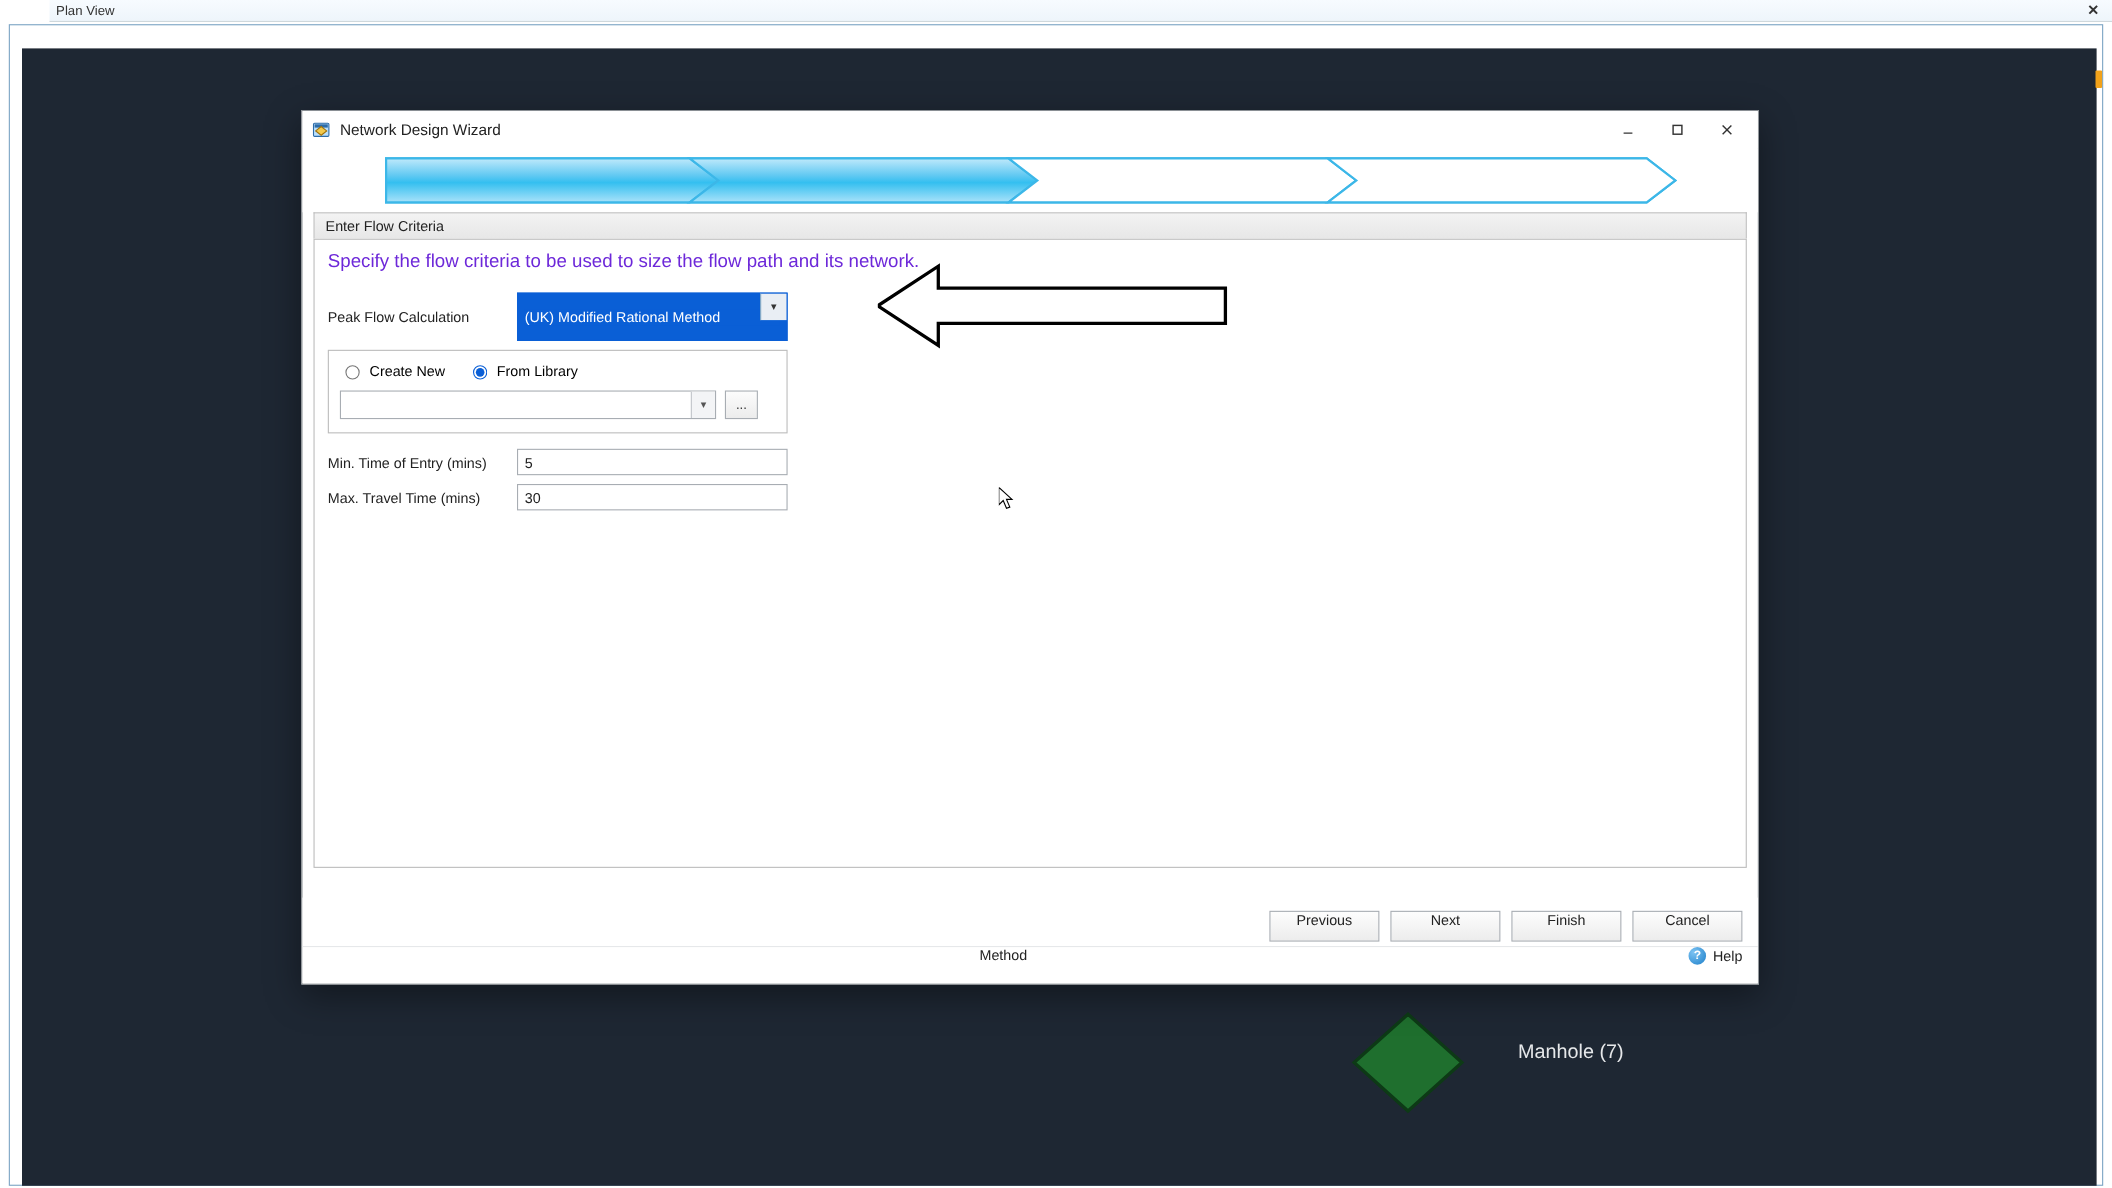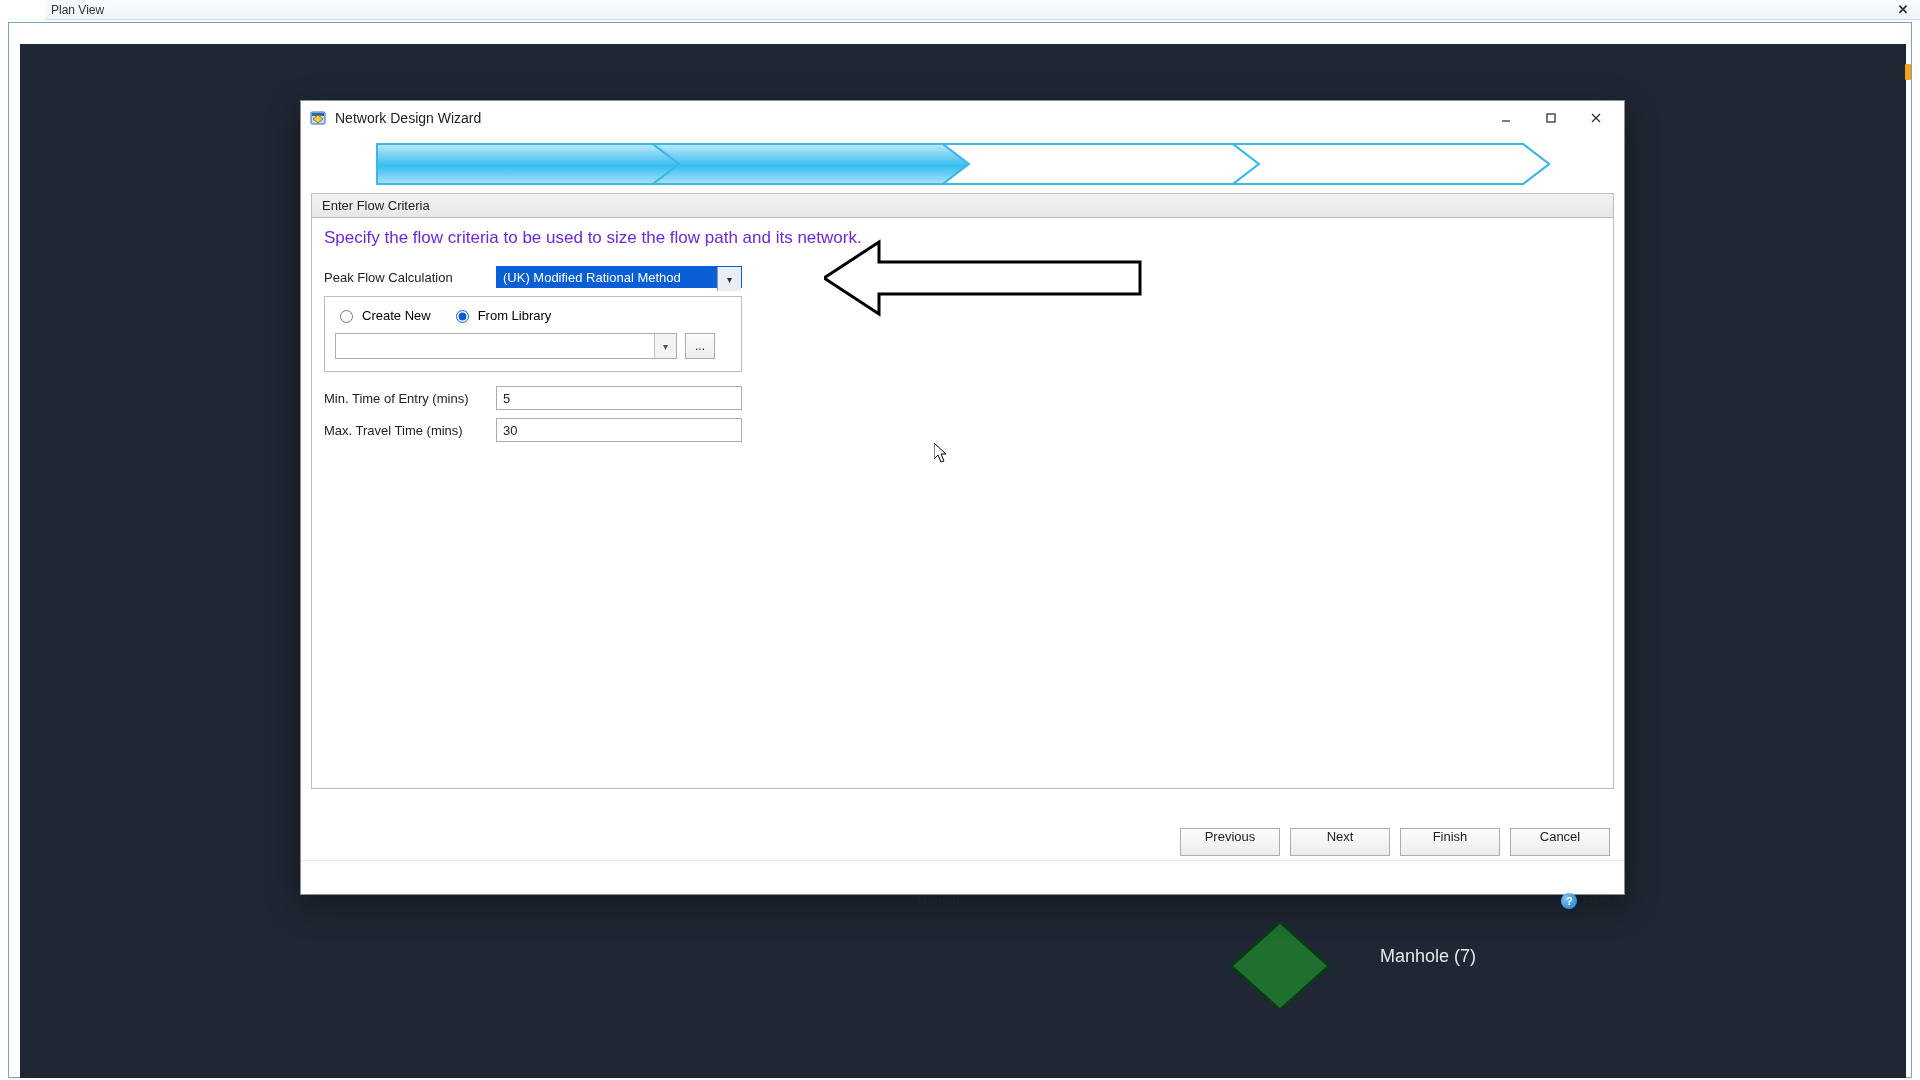--- a/index.html
+++ b/index.html
@@ -59,21 +59,21 @@
   .manhole-label {
     position: absolute;
     left: 1360px; top: 902px;
     color: #e6e8ea;
     font-size: 18px;
   }
 
   
   .wizard-dialog {
     position: absolute;
-    left: 300px; top: 100px;
+    left: 274px; top: 100px;
     width: 1325px; height: 795px;
     background: #ffffff;
     border: 1px solid #8a8f94;
     box-shadow: 0 10px 30px rgba(0,0,0,0.4);
   }
   .titlebar {
     height: 34px;
     display: flex;
     align-items: center;
     padding: 0 6px 0 8px;
@@ -135,21 +135,21 @@
     align-items: center;
     margin-bottom: 8px;
     gap: 12px;
   }
   .row label.lbl {
     width: 160px;
     font-size: 13px;
     color: #222;
   }
   .select-highlight {
-    width: 246px; height: 22px;
+    width: 246px; height: 44px;
     border: 1px solid #0a5fd6;
     background: #0a5fd6;
     color: #fff;
     display: flex;
     align-items: center;
     padding: 0 6px;
     font-size: 13px;
     position: relative;
   }
   .select-highlight .sel-text {
@@ -259,21 +259,21 @@
     border: 1px solid #a8adb3;
     background: linear-gradient(#fdfdfd,#ececec);
     font-size: 13px;
     display:flex; justify-content:center;
     color: #222;
   }
 
   .status-row {
     height: 49px;
     display: flex;
-    align-items: flex-end;
+    align-items: flex-start;
     padding: 0 14px;
     font-size: 13px;
     color: #222;
     border-top: 1px solid #e6e8ea;
   }
   .status-row .center {
     flex: 1; text-align: center;
   }
   .help-link {
     display: flex; align-items: center; gap: 6px;

